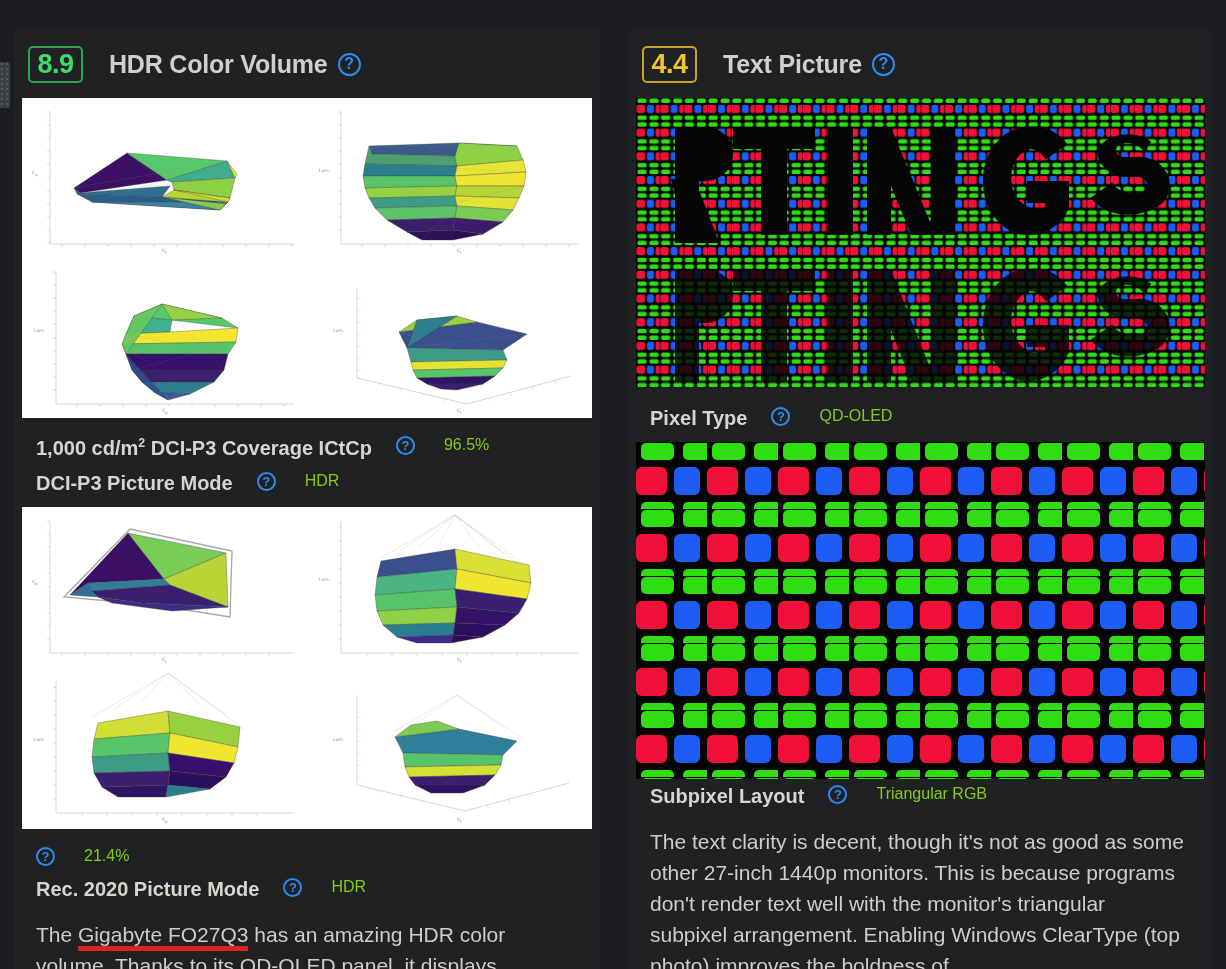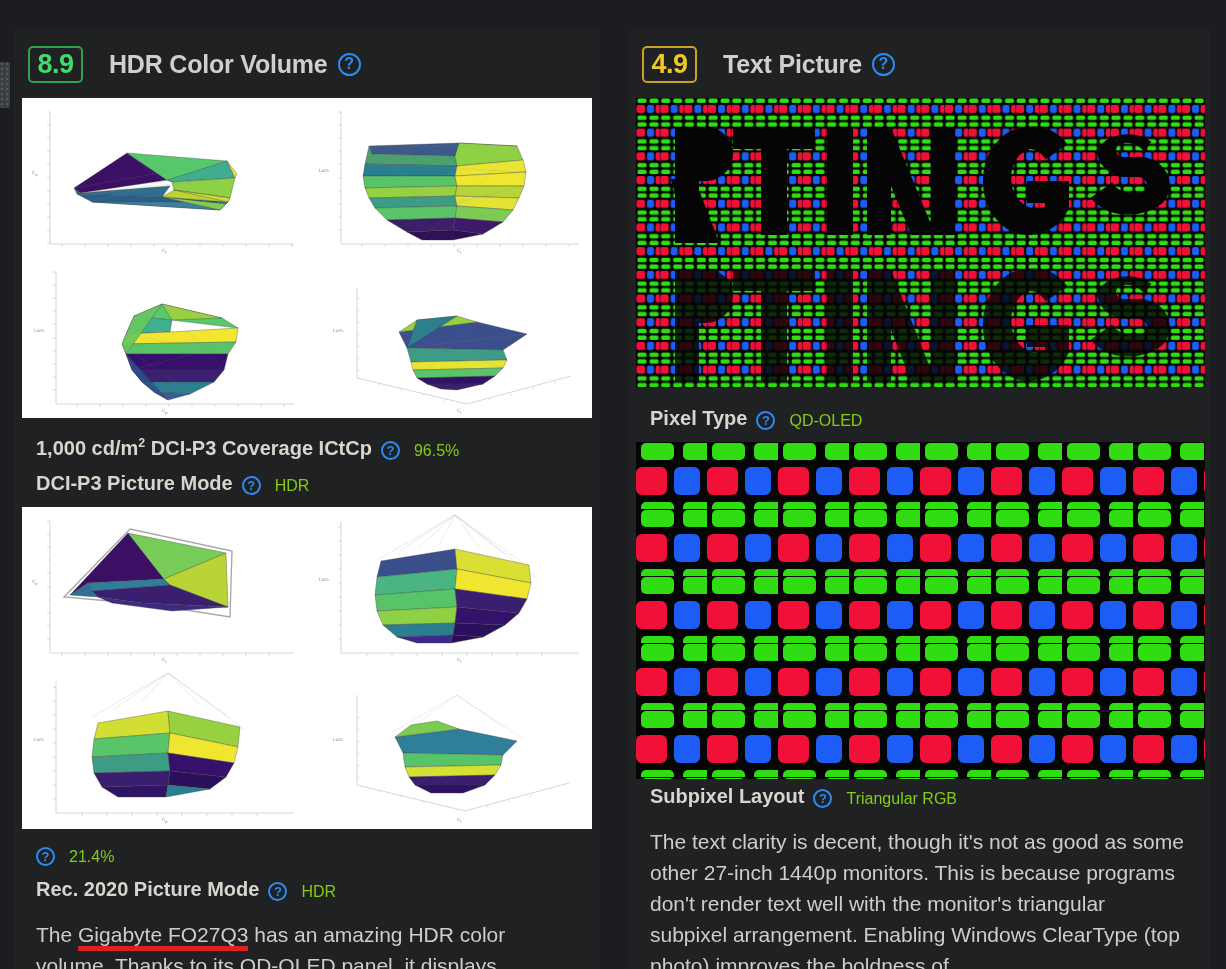--- a/index.html
+++ b/index.html
@@ -97,22 +97,22 @@
     vertical-align: middle;
     box-sizing: border-box;
     flex: none;
   }
   .help-icon.big { width: 23px; height: 23px; font-size: 16px; margin-left: 10px; }
 
   
   .meas-block { padding: 12px 0 6px 22px; }
   .meas-row {
     display: flex;
-    align-items: flex-end;
-    gap: 9px;
+    align-items: flex-start;
+    gap: 24px;
     padding: 6px 0;
     color: #d2d0c9;
   }
   .meas-label {
     font-size: 20px;
     font-weight: bold;
     color: #d8d5cd;
     white-space: nowrap;
   }
   .meas-label sup { font-size: 0.62em; vertical-align: super; }
@@ -645,21 +645,21 @@
 
     <div class="desc">
       <span>The </span><span class="hl">Gigabyte FO27Q3</span><span> has an amazing HDR color</span>
       <span>volume. Thanks to its QD-OLED panel, it displays</span>
     </div>
   </div>
 
   <div class="card" id="card-right">
 
     <div class="card-header">
-      <div class="score-badge warn">4.9</div>
+      <div class="score-badge warn">4.4</div>
       <div class="card-title">Text Picture</div>
       <span class="help-icon big">?</span>
     </div>
 
     <div class="photo" id="cleartype-photo">
       <svg class="sp-grid glow" viewBox="0 0 569 289" preserveAspectRatio="none">
         <defs>
           <pattern id="sp-pat" width="23.7" height="23.7" patternUnits="userSpaceOnUse">
             <rect x="1.5" y="0.5" width="9" height="4.5" rx="1.6" fill="#2fdd12"></rect>
             <rect x="13.5" y="0.5" width="9" height="4.5" rx="1.6" fill="#2fdd12"></rect>

